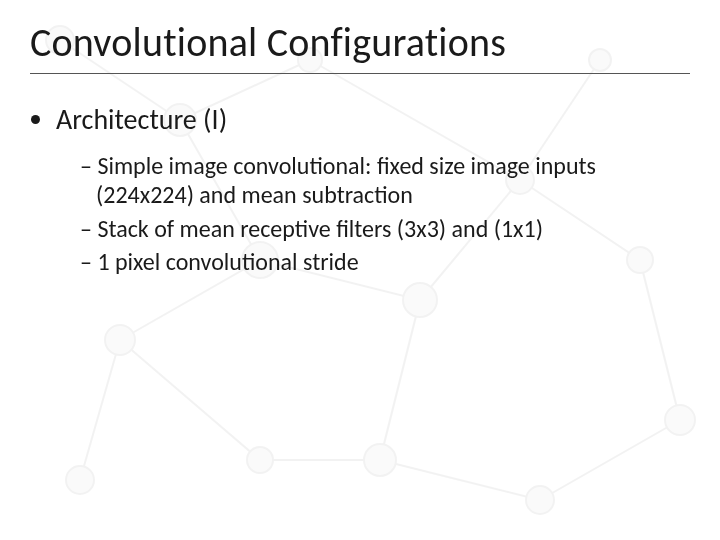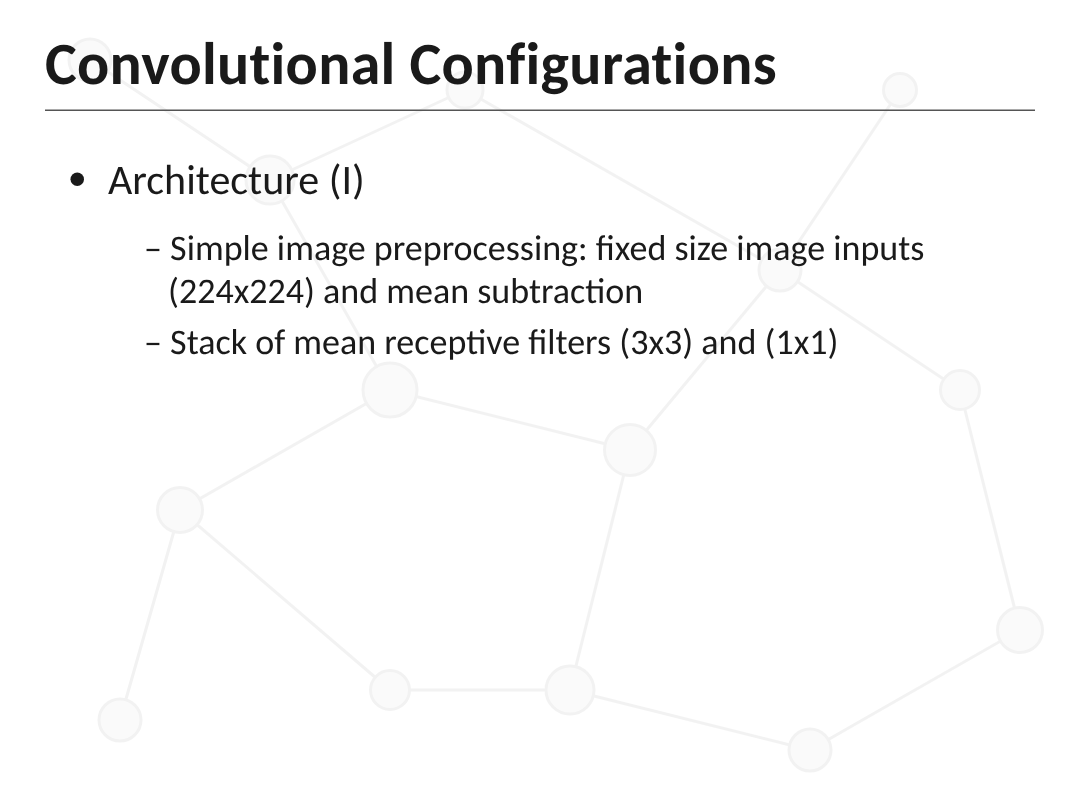--- a/index.html
+++ b/index.html
@@ -19,34 +19,34 @@
     z-index: 0;
     opacity: 0.12;
   }
   .content {
     position: relative;
     z-index: 1;
     padding: 18px 30px 0 30px;
   }
   .title {
     font-size: 40px;
-    font-weight: 700;
+    font-weight: 400;
     margin: 0 0 6px 0;
     letter-spacing: 0.2px;
   }
   .underline {
     border: none;
     border-top: 1px solid #555;
     margin: 0 0 28px 0;
     width: 660px;
   }
   .l1 {
     list-style: disc;
     padding-left: 26px;
-    margin: 16px;
+    margin: 0;
   }
   .l1 > li {
     font-size: 28px;
     margin-bottom: 10px;
   }
   .l2 {
     list-style: none;
     padding-left: 24px;
     margin: 14px 0 0 0;
   }
@@ -99,18 +99,19 @@
   </g>
 </svg>
 
 <div class="content">
   <h1 class="title">Convolutional Configurations</h1>
   <hr class="underline">
   <ul class="l1">
     <li>
       <span>Architecture (I)</span>
       <ul class="l2">
-        <li>Simple image preprocessing: fixed size image inputs (224x224) and mean subtraction</li>
+        <li>Simple image convolutional: fixed size image inputs (224x224) and mean subtraction</li>
         <li>Stack of mean receptive filters (3x3) and (1x1)</li>
+        <li>1 pixel convolutional stride</li>
       </ul>
     </li>
   </ul>
 </div>
 
 </body></html>

